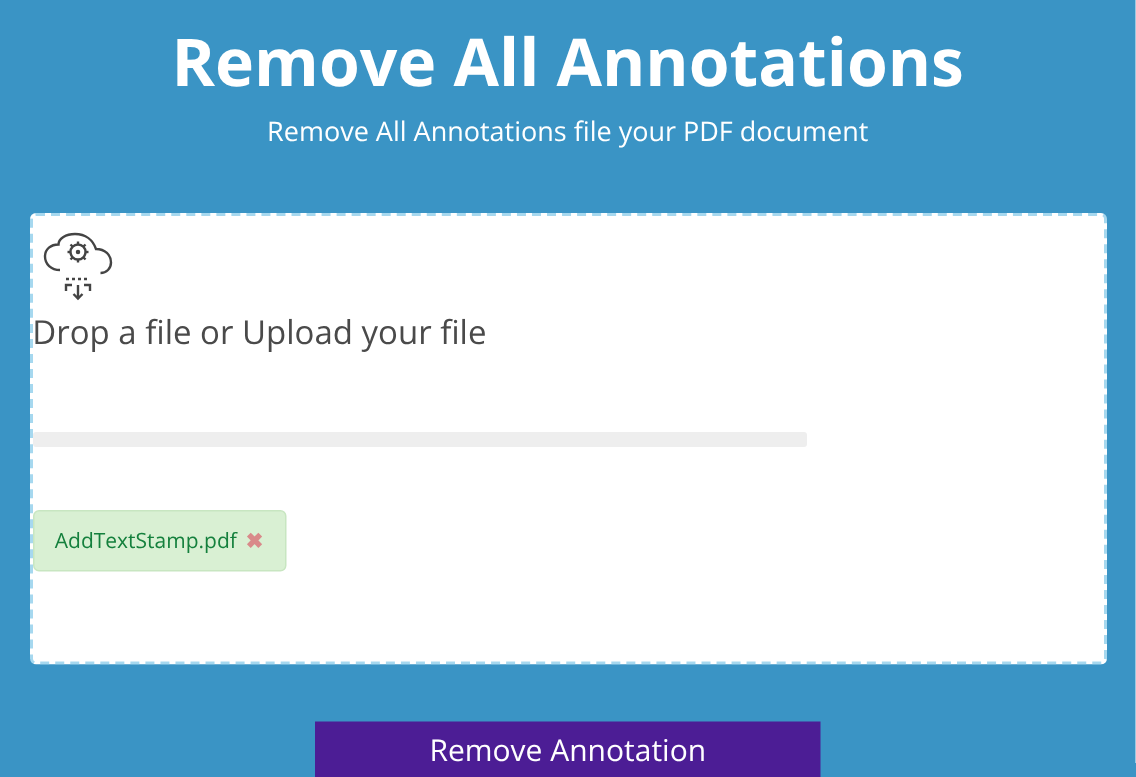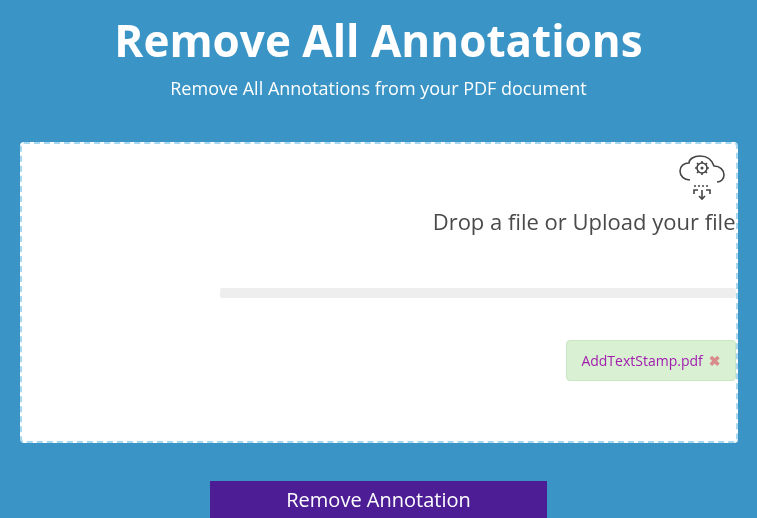--- a/index.html
+++ b/index.html
@@ -36,21 +36,21 @@
     }
     .dropzone-wrapper {
       width: 718px;
       margin-top: 42px;
       background: #ffffff;
       border: 2px dashed #a6d8ef;
       border-radius: 4px;
       padding: 8px 0 60px 0;
       display: flex;
       flex-direction: column;
-      align-items: flex-end;
+      align-items: flex-start;
     }
     .upload-icon {
       width: 64px;
       height: 48px;
       margin-top: 2px;
       display: flex;
       align-items: center;
       justify-content: center;
     }
     .dropzone-title {
@@ -70,21 +70,21 @@
       margin-top: 42px;
       padding: 10px 14px;
       background: #d9f0d3;
       border: 1px solid #c8e6c1;
       border-radius: 4px;
       display: inline-flex;
       align-items: center;
       gap: 6px;
     }
     .file-name {
-      color: #a21caf;
+      color: #15803d;
       font-size: 14px;
     }
     .file-remove {
       color: #d98a8a;
       font-size: 14px;
       font-weight: 700;
       cursor: pointer;
       user-select: none;
     }
     .action-button {
@@ -98,21 +98,21 @@
       font-weight: 400;
       cursor: pointer;
       font-family: inherit;
     }
   </style>
 </head>
 <body>
 
 <div class="container">
   <h1 class="page-title">Remove All Annotations</h1>
-  <div class="page-subtitle">Remove All Annotations from your PDF document</div>
+  <div class="page-subtitle">Remove All Annotations file your PDF document</div>
 
   <div class="dropzone-wrapper">
     <div class="upload-icon">
       <svg width="64" height="48" viewBox="0 0 64 48" fill="none" stroke="#444" stroke-width="1.6">
         <path d="M18 26 C12 26 8 22 8 17 C8 12 12 9 17 9 C17 5 22 2 28 2 C35 2 40 6 42 12 C48 12 52 16 52 21 C52 25 49 28 45 28" fill="none"></path>
         <circle cx="30" cy="14" r="5" fill="none"></circle>
         <circle cx="30" cy="14" r="1.5" fill="#444" stroke="none"></circle>
         <line x1="30" y1="7" x2="30" y2="9"></line>
         <line x1="30" y1="19" x2="30" y2="21"></line>
         <line x1="23" y1="14" x2="25" y2="14"></line>

